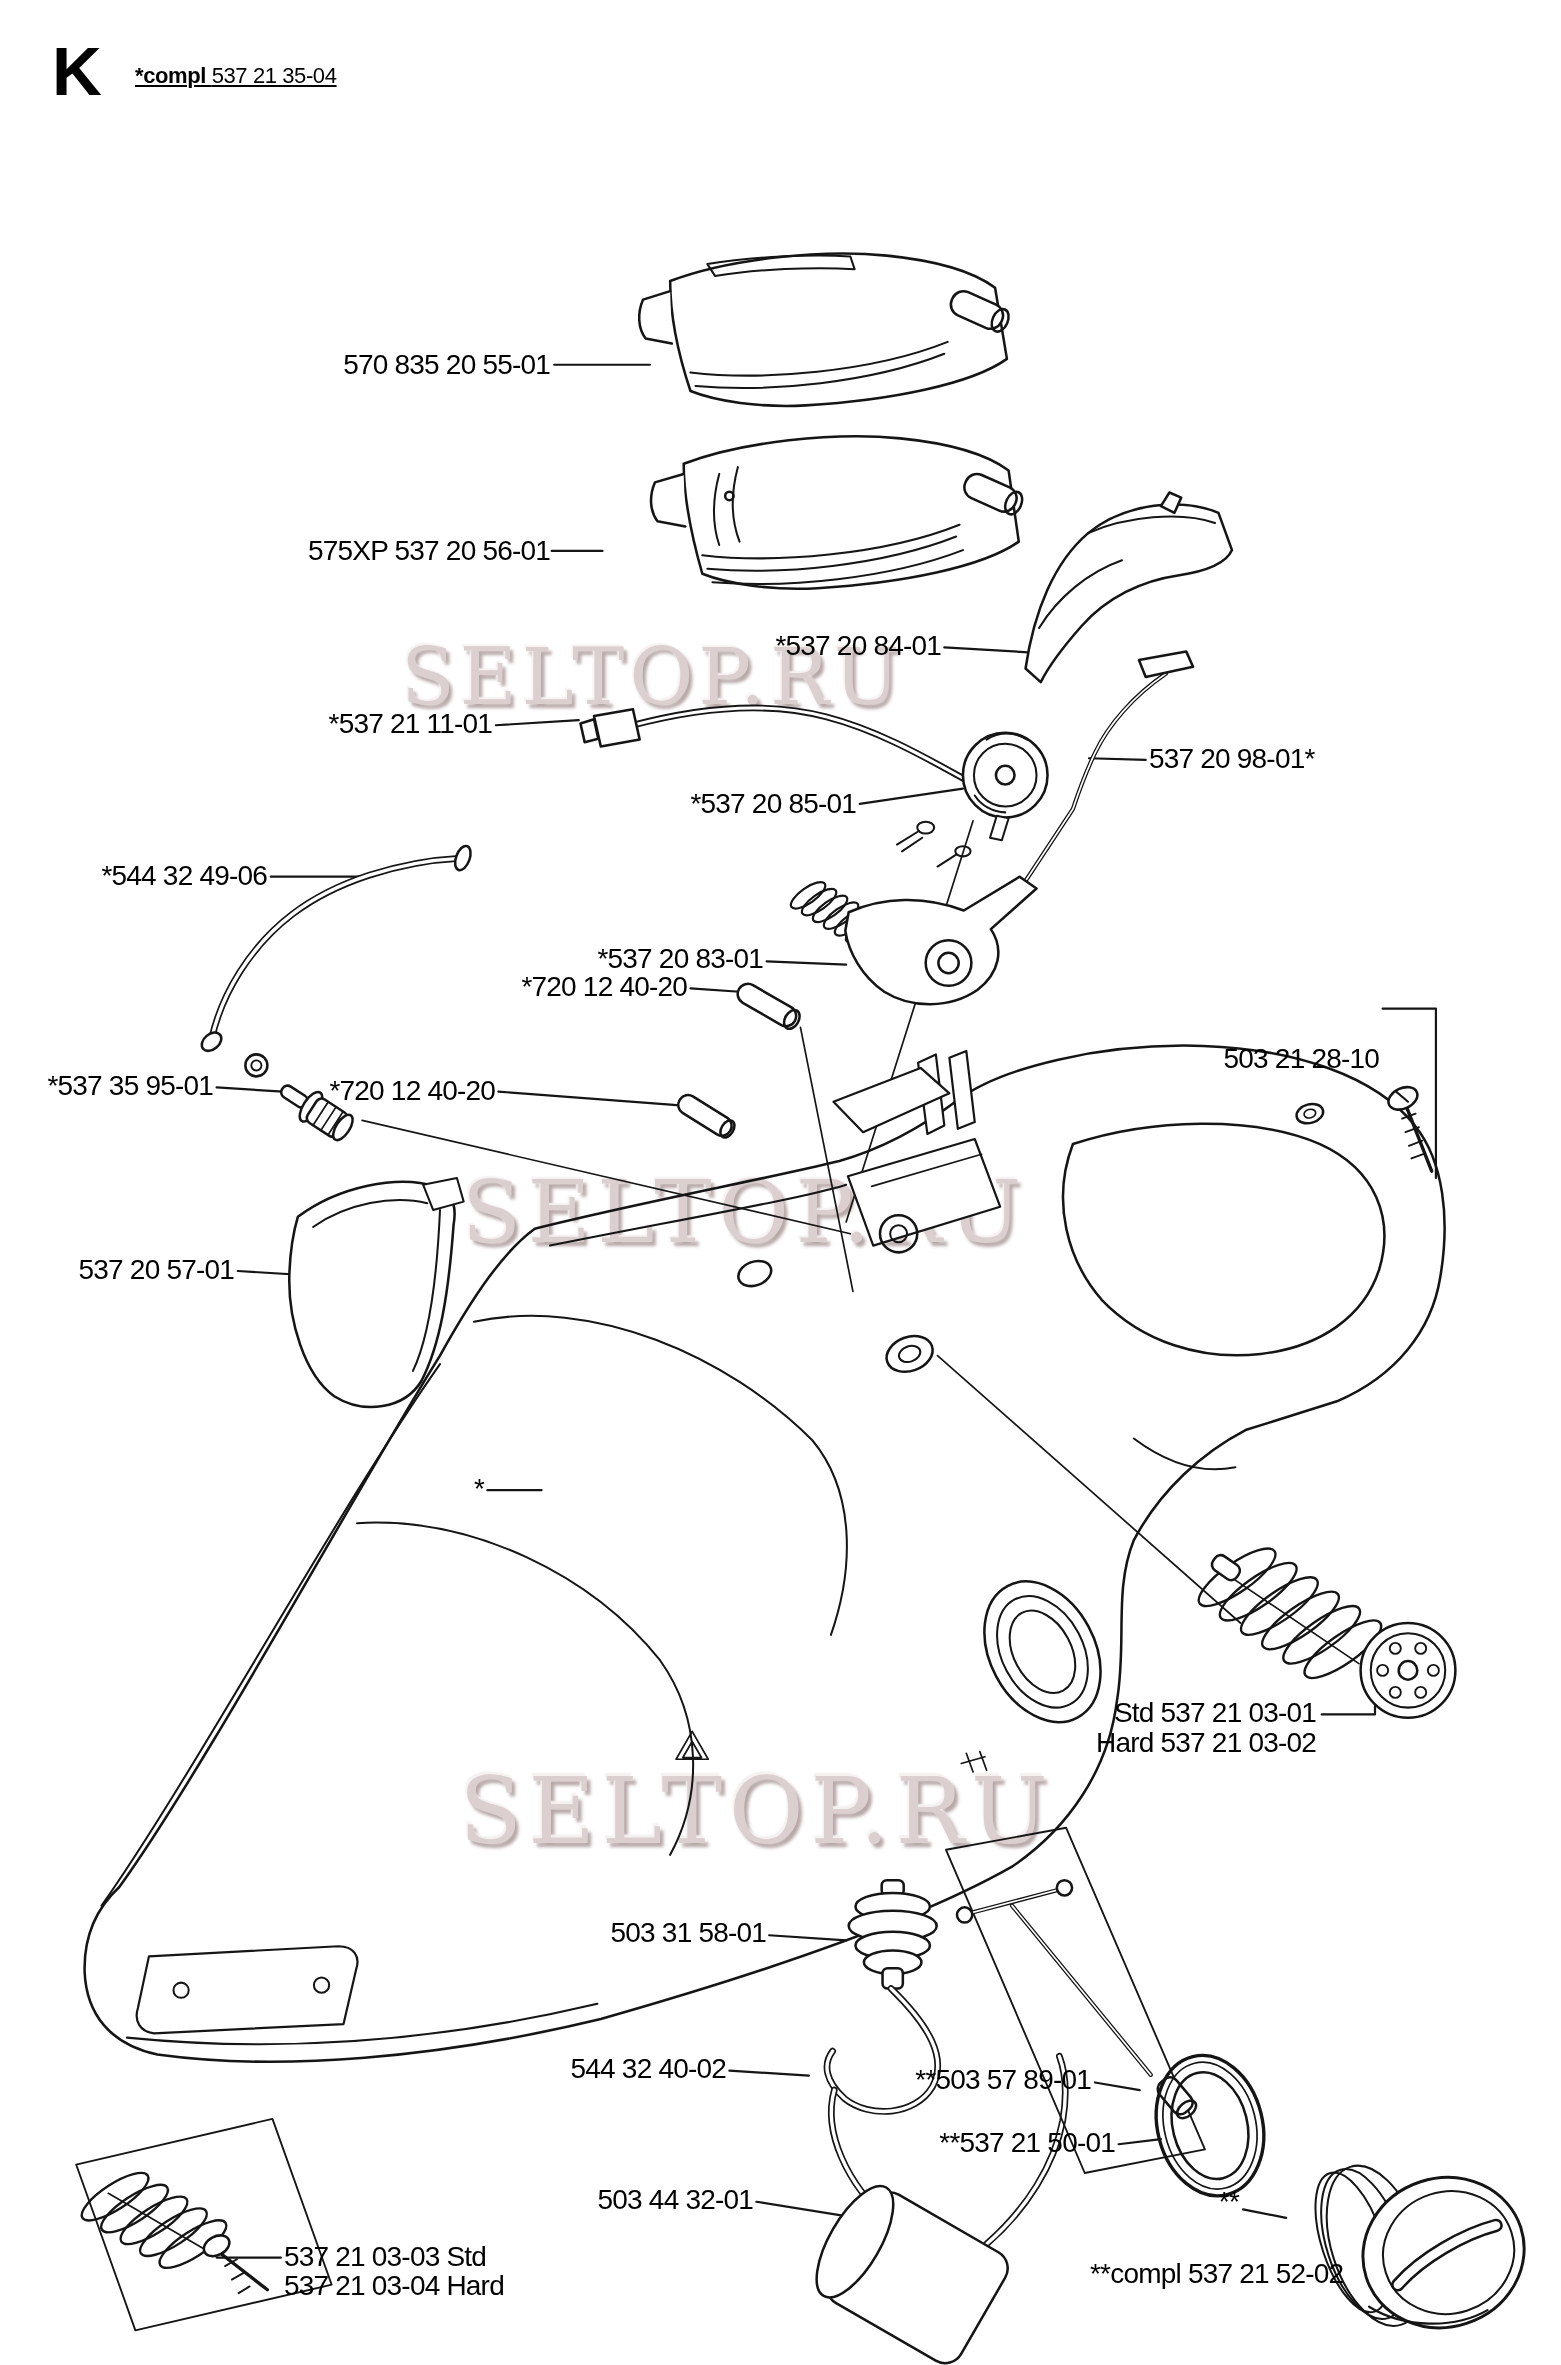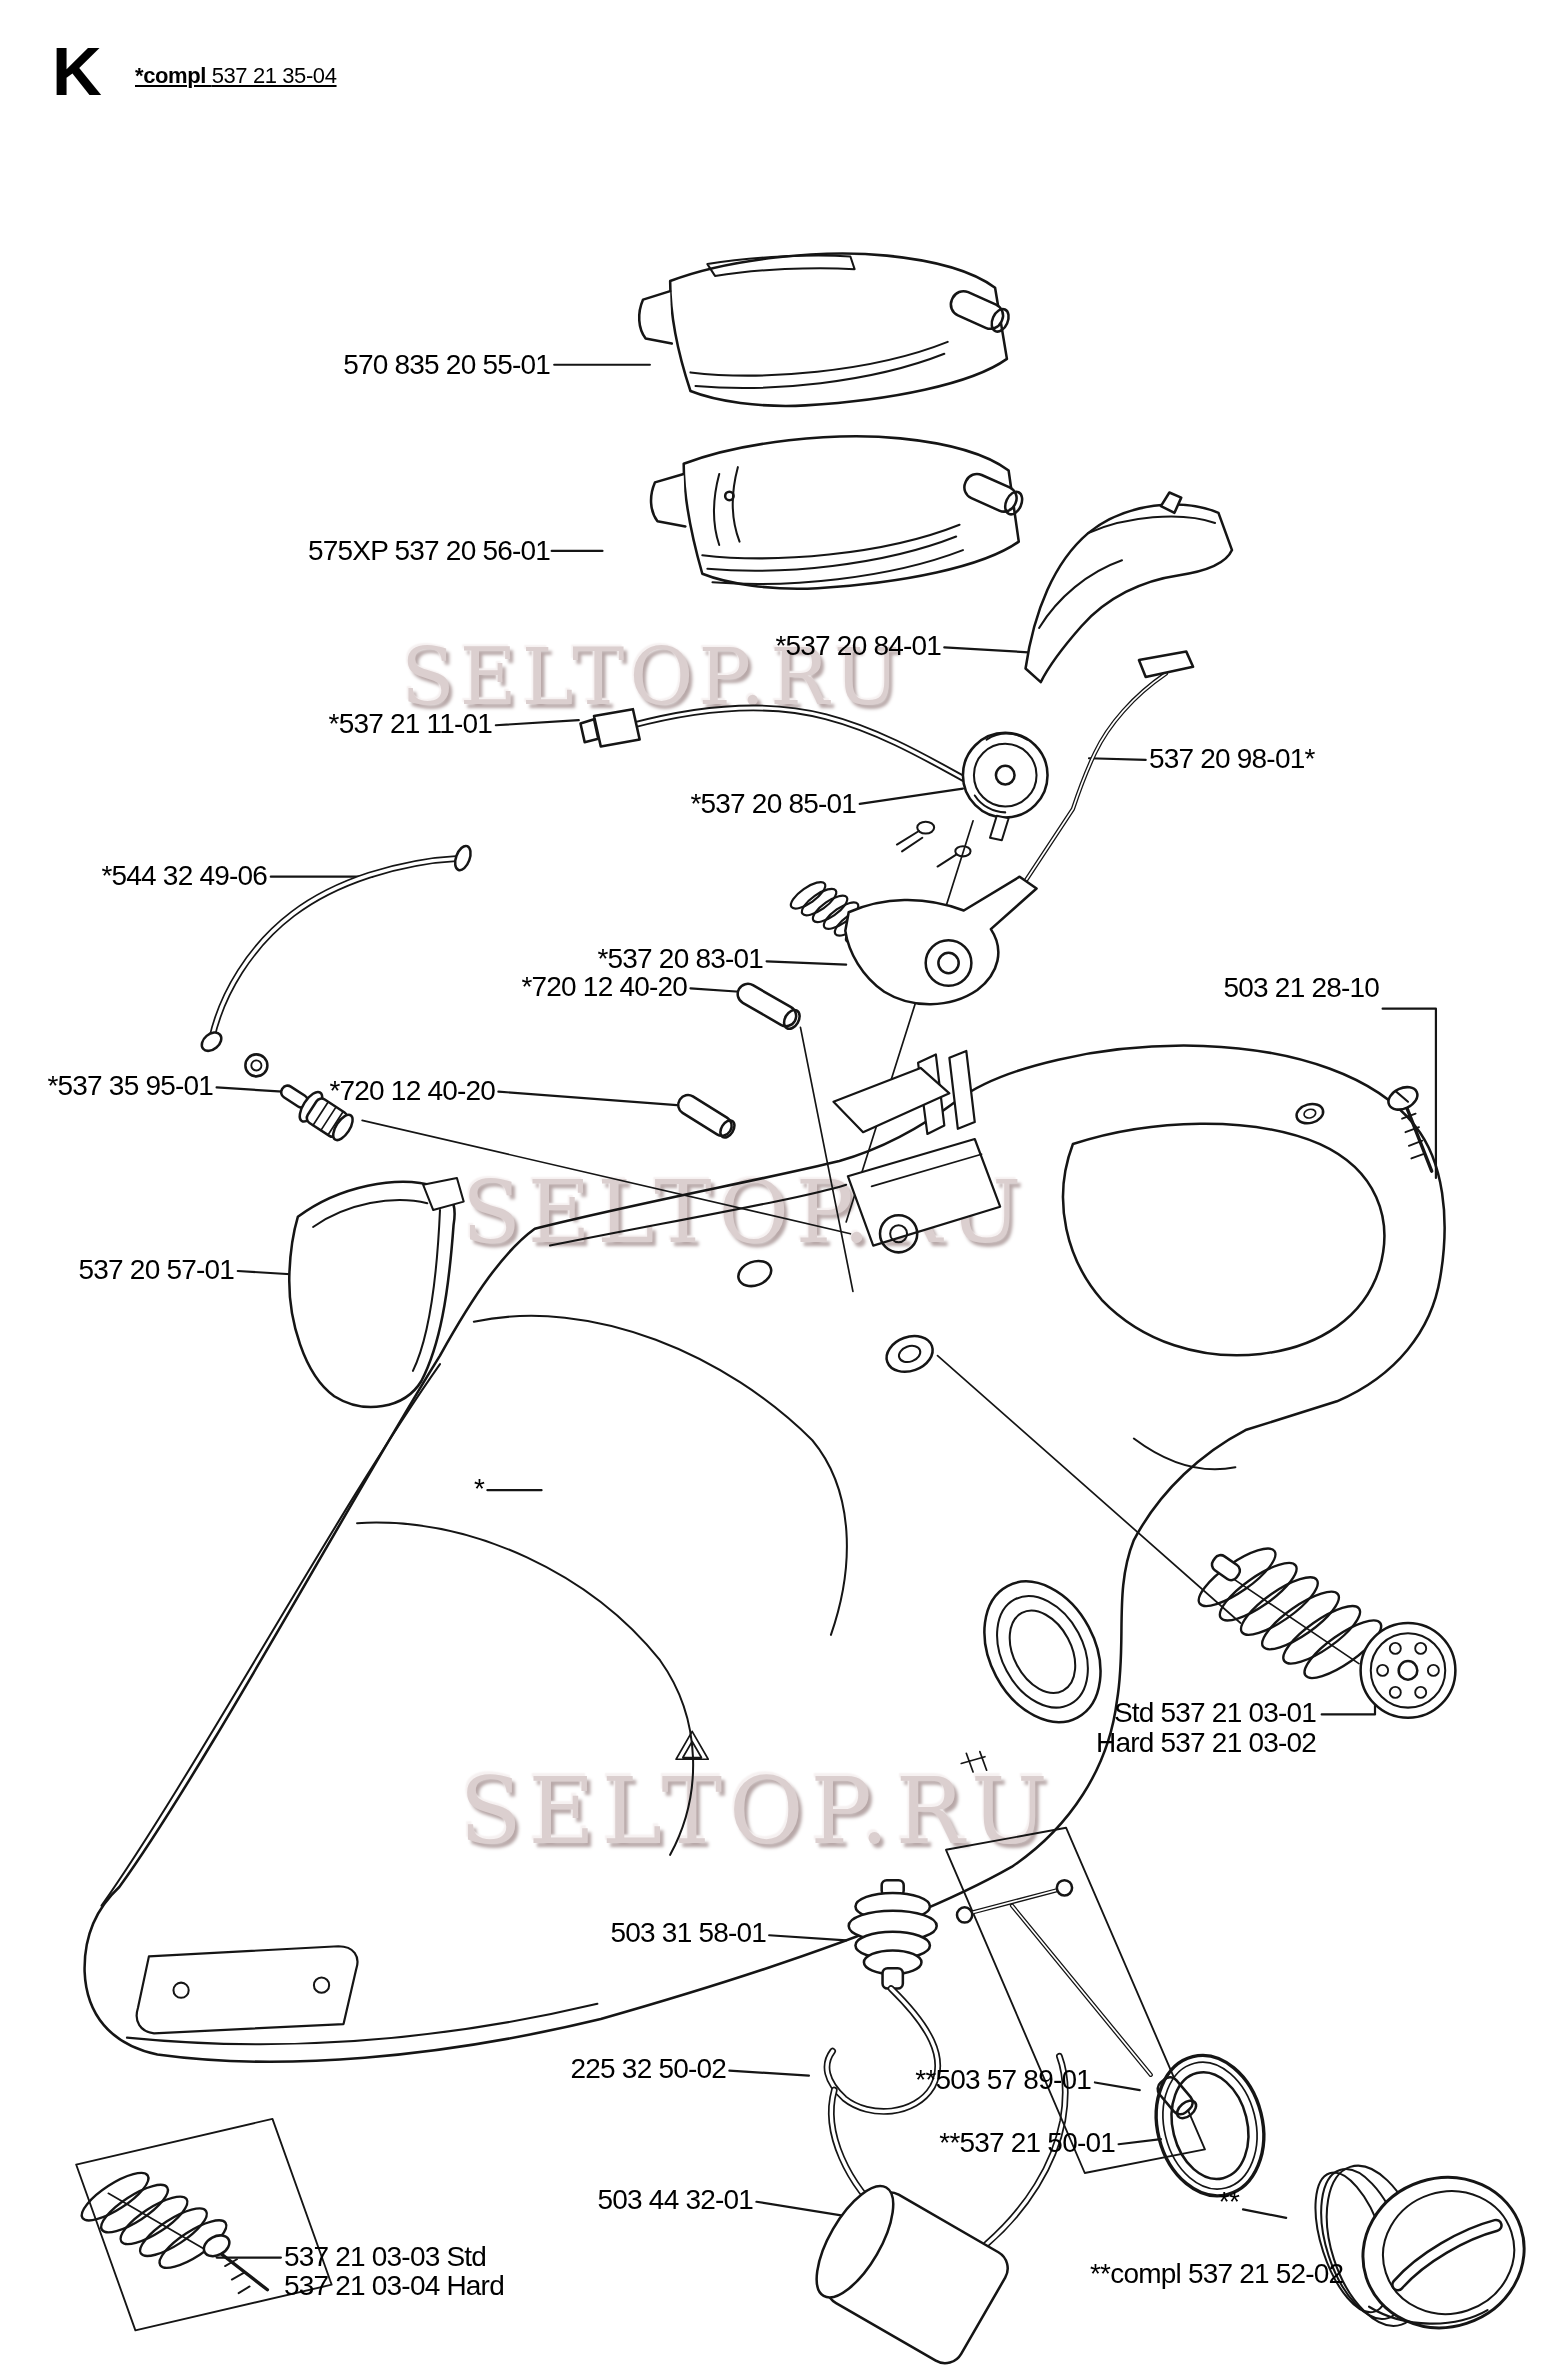--- a/index.html
+++ b/index.html
@@ -322,29 +322,29 @@
 
   <div class="lbl align-r" style="left:550px;top:365px"><b>570 </b><span>835 20 55-01</span><b></b></div>
   <div class="lbl align-r" style="left:550px;top:551px"><b>575XP </b><span>537 20 56-01</span><b></b></div>
   <div class="lbl align-r" style="left:941px;top:646px"><b></b><span>*537 20 84-01</span><b></b></div>
   <div class="lbl align-r" style="left:492px;top:724px"><b></b><span>*537 21 11-01</span><b></b></div>
   <div class="lbl align-l" style="left:1149px;top:759px"><b></b><span>537 20 98-01*</span><b></b></div>
   <div class="lbl align-r" style="left:856px;top:804px"><b></b><span>*537 20 85-01</span><b></b></div>
   <div class="lbl align-r" style="left:267px;top:876px"><b></b><span>*544 32 49-06</span><b></b></div>
   <div class="lbl align-r" style="left:763px;top:959px"><b></b><span>*537 20 83-01</span><b></b></div>
   <div class="lbl align-r" style="left:687px;top:987px"><b></b><span>*720 12 40-20</span><b></b></div>
-  <div class="lbl align-r" style="left:1379px;top:988px"><b></b><span>503 21 28-10</span><b></b></div>
+  <div class="lbl align-r" style="left:1379px;top:1059px"><b></b><span>503 21 28-10</span><b></b></div>
   <div class="lbl align-r" style="left:213px;top:1086px"><b></b><span>*537 35 95-01</span><b></b></div>
   <div class="lbl align-r" style="left:495px;top:1091px"><b></b><span>*720 12 40-20</span><b></b></div>
   <div class="lbl align-r" style="left:234px;top:1270px"><b></b><span>537 20 57-01</span><b></b></div>
   <div class="lbl align-r" style="left:484px;top:1489px"><b></b><span>*</span><b></b></div>
   <div class="lbl align-r" style="left:1316px;top:1713px"><b>Std </b><span>537 21 03-01</span><b></b></div>
   <div class="lbl align-r" style="left:1316px;top:1743px"><b>Hard </b><span>537 21 03-02</span><b></b></div>
   <div class="lbl align-r" style="left:766px;top:1933px"><b></b><span>503 31 58-01</span><b></b></div>
-  <div class="lbl align-r" style="left:726px;top:2069px"><b></b><span>225 32 50-02</span><b></b></div>
+  <div class="lbl align-r" style="left:726px;top:2069px"><b></b><span>544 32 40-02</span><b></b></div>
   <div class="lbl align-r" style="left:1091px;top:2080px"><b></b><span>**503 57 89-01</span><b></b></div>
   <div class="lbl align-r" style="left:1115px;top:2143px"><b></b><span>**537 21 50-01</span><b></b></div>
   <div class="lbl align-r" style="left:753px;top:2200px"><b></b><span>503 44 32-01</span><b></b></div>
   <div class="lbl align-l" style="left:284px;top:2257px"><b></b><span>537 21 03-03 </span><b>Std</b></div>
   <div class="lbl align-l" style="left:284px;top:2286px"><b></b><span>537 21 03-04 </span><b>Hard</b></div>
   <div class="lbl align-r" style="left:1239px;top:2202px"><b></b><span>**</span><b></b></div>
   <div class="lbl align-l" style="left:1090px;top:2274px"><b>**compl </b><span>537 21 52-02</span><b></b></div>
 
 </div>
 

